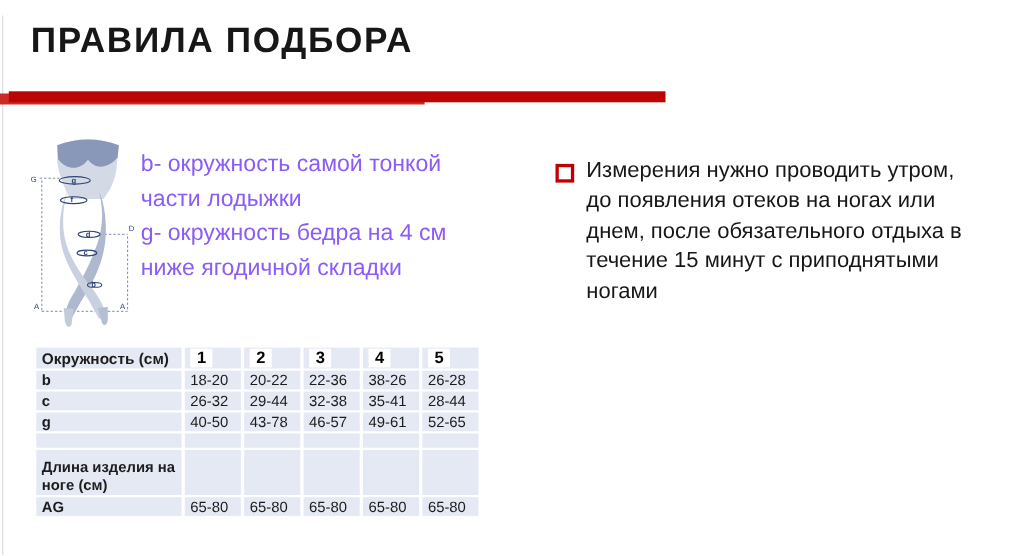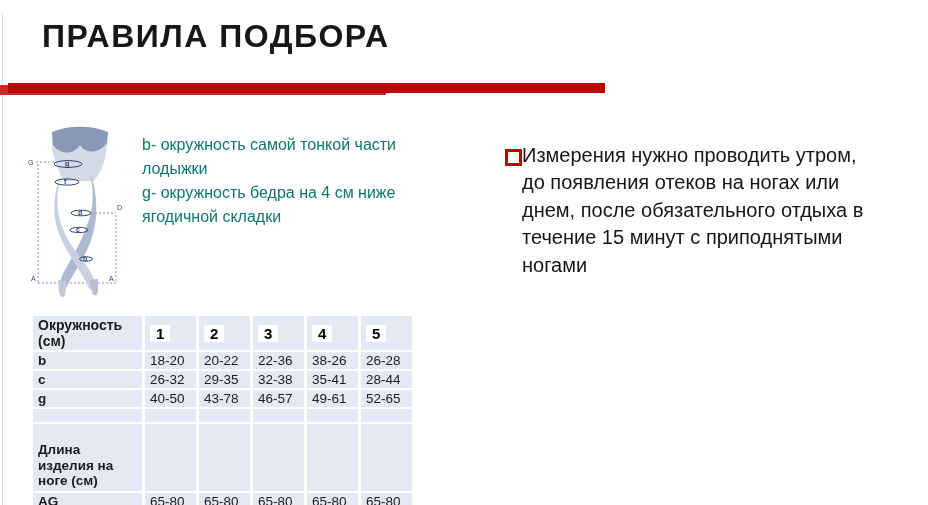--- a/index.html
+++ b/index.html
@@ -5,67 +5,67 @@
   * { margin:0; padding:0; box-sizing:border-box; }
   body { font-family:"Liberation Sans", sans-serif; background:#ffffff; }
   .slide {
     position:relative; width:928px; height:505px; background:#ffffff;
     overflow:hidden; color:#161616;
   }
   .left-edge-line {
     position:absolute; left:2px; top:14px; width:1px; height:491px; background:#d9d9d9;
   }
   .slide-title {
-    position:absolute; left:42px; top:18px;
+    position:absolute; left:28px; top:18px;
     font-size:32px; font-weight:800; letter-spacing:1.5px; color:#171717;
     white-space:nowrap;
     text-align:right;
   }
   .accent-bar-light {
     position:absolute; left:0; top:85px; width:386px; height:10px; background:#cb2b26;
   }
   .accent-bar {
     position:absolute; left:8px; top:83px; width:597px; height:10px; background:#bb0505;
   }
   .diagram {
     position:absolute; left:28px; top:118px; width:126px; height:184px;
   }
   .definitions {
-    position:absolute; left:142px; top:133px; width:280px;
-    font-size:16px; line-height:1.5; color:#0f766e;
+    position:absolute; left:128px; top:133px; width:280px;
+    font-size:21px; line-height:1.5; color:#8b5cf6;
   }
   .note {
     position:absolute; left:505px; top:142px; width:400px;
-    display:flex; align-items:flex-start; 
+    display:flex; align-items:flex-start; gap:11px;
   }
   .note-bullet {
     flex:0 0 auto; width:17px; height:17px; margin-top:7px;
     border:3.5px solid #c00000; background:#ffffff;
   }
   .note-text {
     font-size:20px; line-height:1.37; color:#161616; width:360px;
   }
   .sizes-table-wrap { position:absolute; left:30px; top:314px; }
   table.sizes {
     border-collapse:separate; border-spacing:3px 2px; background:#ffffff;
   }
   table.sizes td {
     background:#e5e9f3; font-size:13.5px; color:#1c1c1c;
     padding:1px 5px; vertical-align:middle; height:15px;
   }
-  table.sizes td.rowlabel { width:109px; font-weight:700;margin-left:18px; }
+  table.sizes td.rowlabel { width:132px; font-weight:700;margin-left:18px; }
   table.sizes td.val { width:51px; }
   table.sizes tr.hdr td { height:18px; }
   table.sizes td.hdrlabel { font-weight:700; font-size:14px; }
   .size-num {
     display:inline-block; background:#ffffff; font-weight:700; font-size:15px;
     padding:0 6px; line-height:17px; color:#000;
   }
   table.sizes tr.spacer td { height:13px; }
-  table.sizes td.twoline { line-height:1.15; padding-top:18px; padding-bottom:2px; }
+  table.sizes td.twoline { line-height:1.15; padding-top:8px; padding-bottom:2px; }
 </style>
 </head>
 <body>
 
 <div class="slide">
 
   <div class="left-edge-line"></div>
 
   <div class="slide-title">ПРАВИЛА ПОДБОРА</div>
 
@@ -138,21 +138,21 @@
         <td class="rowlabel">b</td>
         <td class="val">18-20</td>
         <td class="val">20-22</td>
         <td class="val">22-36</td>
         <td class="val">38-26</td>
         <td class="val">26-28</td>
       </tr>
       <tr>
         <td class="rowlabel">c</td>
         <td class="val">26-32</td>
-        <td class="val">29-35</td>
+        <td class="val">29-44</td>
         <td class="val">32-38</td>
         <td class="val">35-41</td>
         <td class="val">28-44</td>
       </tr>
       <tr>
         <td class="rowlabel">g</td>
         <td class="val">40-50</td>
         <td class="val">43-78</td>
         <td class="val">46-57</td>
         <td class="val">49-61</td>

